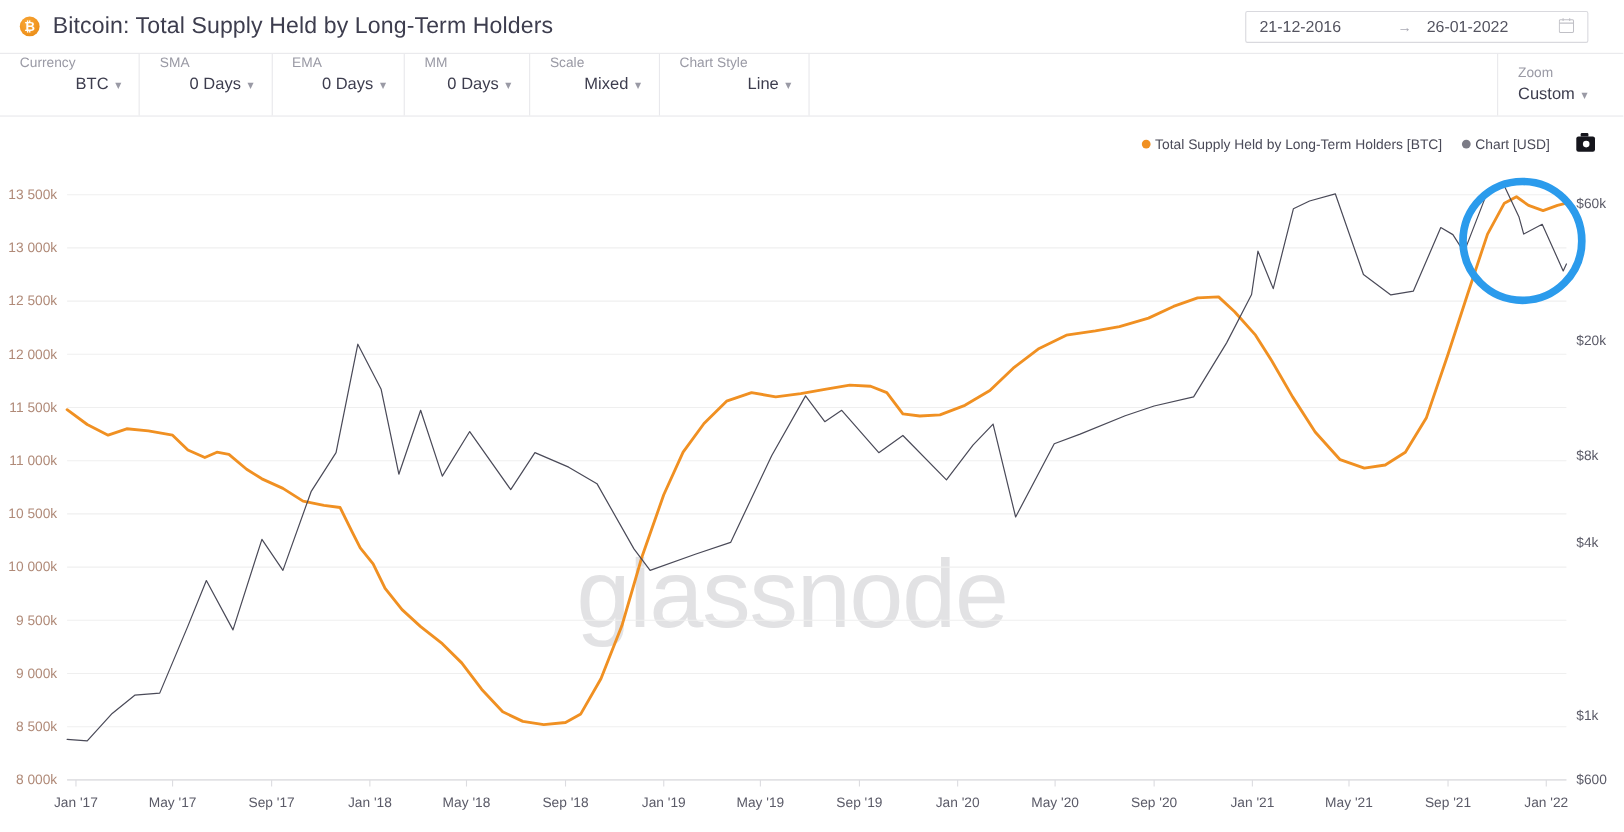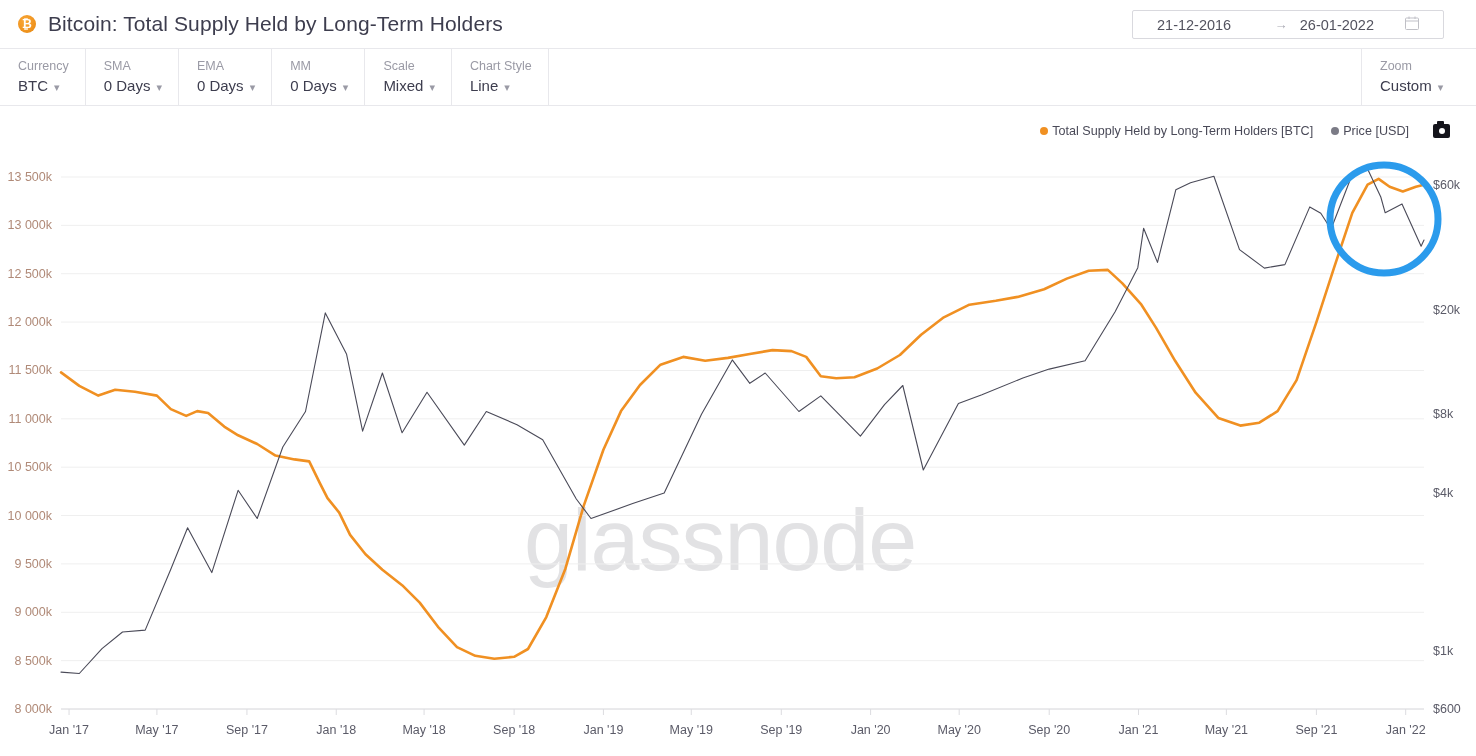--- a/index.html
+++ b/index.html
@@ -27,37 +27,37 @@
     font-family: "DejaVu Sans", sans-serif;
   }
   .page-title {
     margin-left:12px; font-size:21px; color:#3d3d4e; letter-spacing:0.1px;text-align:right;
   }
 
   .daterange {
     position:absolute; right:32px; top:10px;
     width:312px; height:29px;
     border:1px solid #d9d9de; border-radius:2px; background:#fff;
-    display:flex; align-items:center; padding: 0 24px;
+    display:flex; align-items:center; padding: 0 12px;
     font-size:14.5px; color:#53535f;
   }
   .daterange .d-from { width:112px; }
   .daterange .d-arrow { color:#a9a9b3; width:40px; text-align:center; font-size:13px;}
   .daterange .d-to { width:112px; }
   .cal-icon { margin-left:auto; opacity:.55; }
 
   
   .toolbar {
     position:absolute; left:0; top:49px; width:1476px; height:57px;
     border-bottom:1px solid #e8e8ec;
     display:flex; align-items:stretch;
   }
   .tb-cell {
     position:relative;
-    display:flex; flex-direction:column; justify-content:center;
+    display:flex; flex-direction:row; justify-content:center;
     padding: 0 16px 0 18px;
     border-right:1px solid #e8e8ec;
   }
   .tb-cell:first-child { padding-left:18px; }
   .tb-label { font-size:12.5px; color:#9a9aa5; line-height:1.35; margin-bottom:1px; }
   .tb-value { font-size:15px; color:#3d3d4e; display:flex; align-items:center; gap:6px; line-height:1.35;}
   .caret { display:inline-block; color:#9a9aa5; font-size:11px; transform: translateY(1px); }
 
   .tb-spacer { flex:1; border-right:1px solid #e8e8ec; }
   .tb-zoom {
@@ -194,21 +194,21 @@
 
   <div class="chart-area">
 
     <div class="legend">
       <span class="legend-item">
         <span class="dot" style="background:#f09022"></span>
         <span>Total Supply Held by Long-Term Holders [BTC]</span>
       </span>
       <span class="legend-item">
         <span class="dot" style="background:#7b7b86"></span>
-        <span>Price [USD]</span>
+        <span>Chart [USD]</span>
       </span>
       <span class="cam"></span>
     </div>
 
     <div class="watermark">glassnode</div>
 
     <svg class="plot" id="plot-svg" width="1476" height="650">
         <line x1="61" y1="71" x2="1424" y2="71" stroke="#efefef" stroke-width="1"></line>
         <text x="52" y="75" text-anchor="end" class="ytick-left">13 500k</text>
         <line x1="61" y1="119.36363636363637" x2="1424" y2="119.36363636363637" stroke="#efefef" stroke-width="1"></line>

